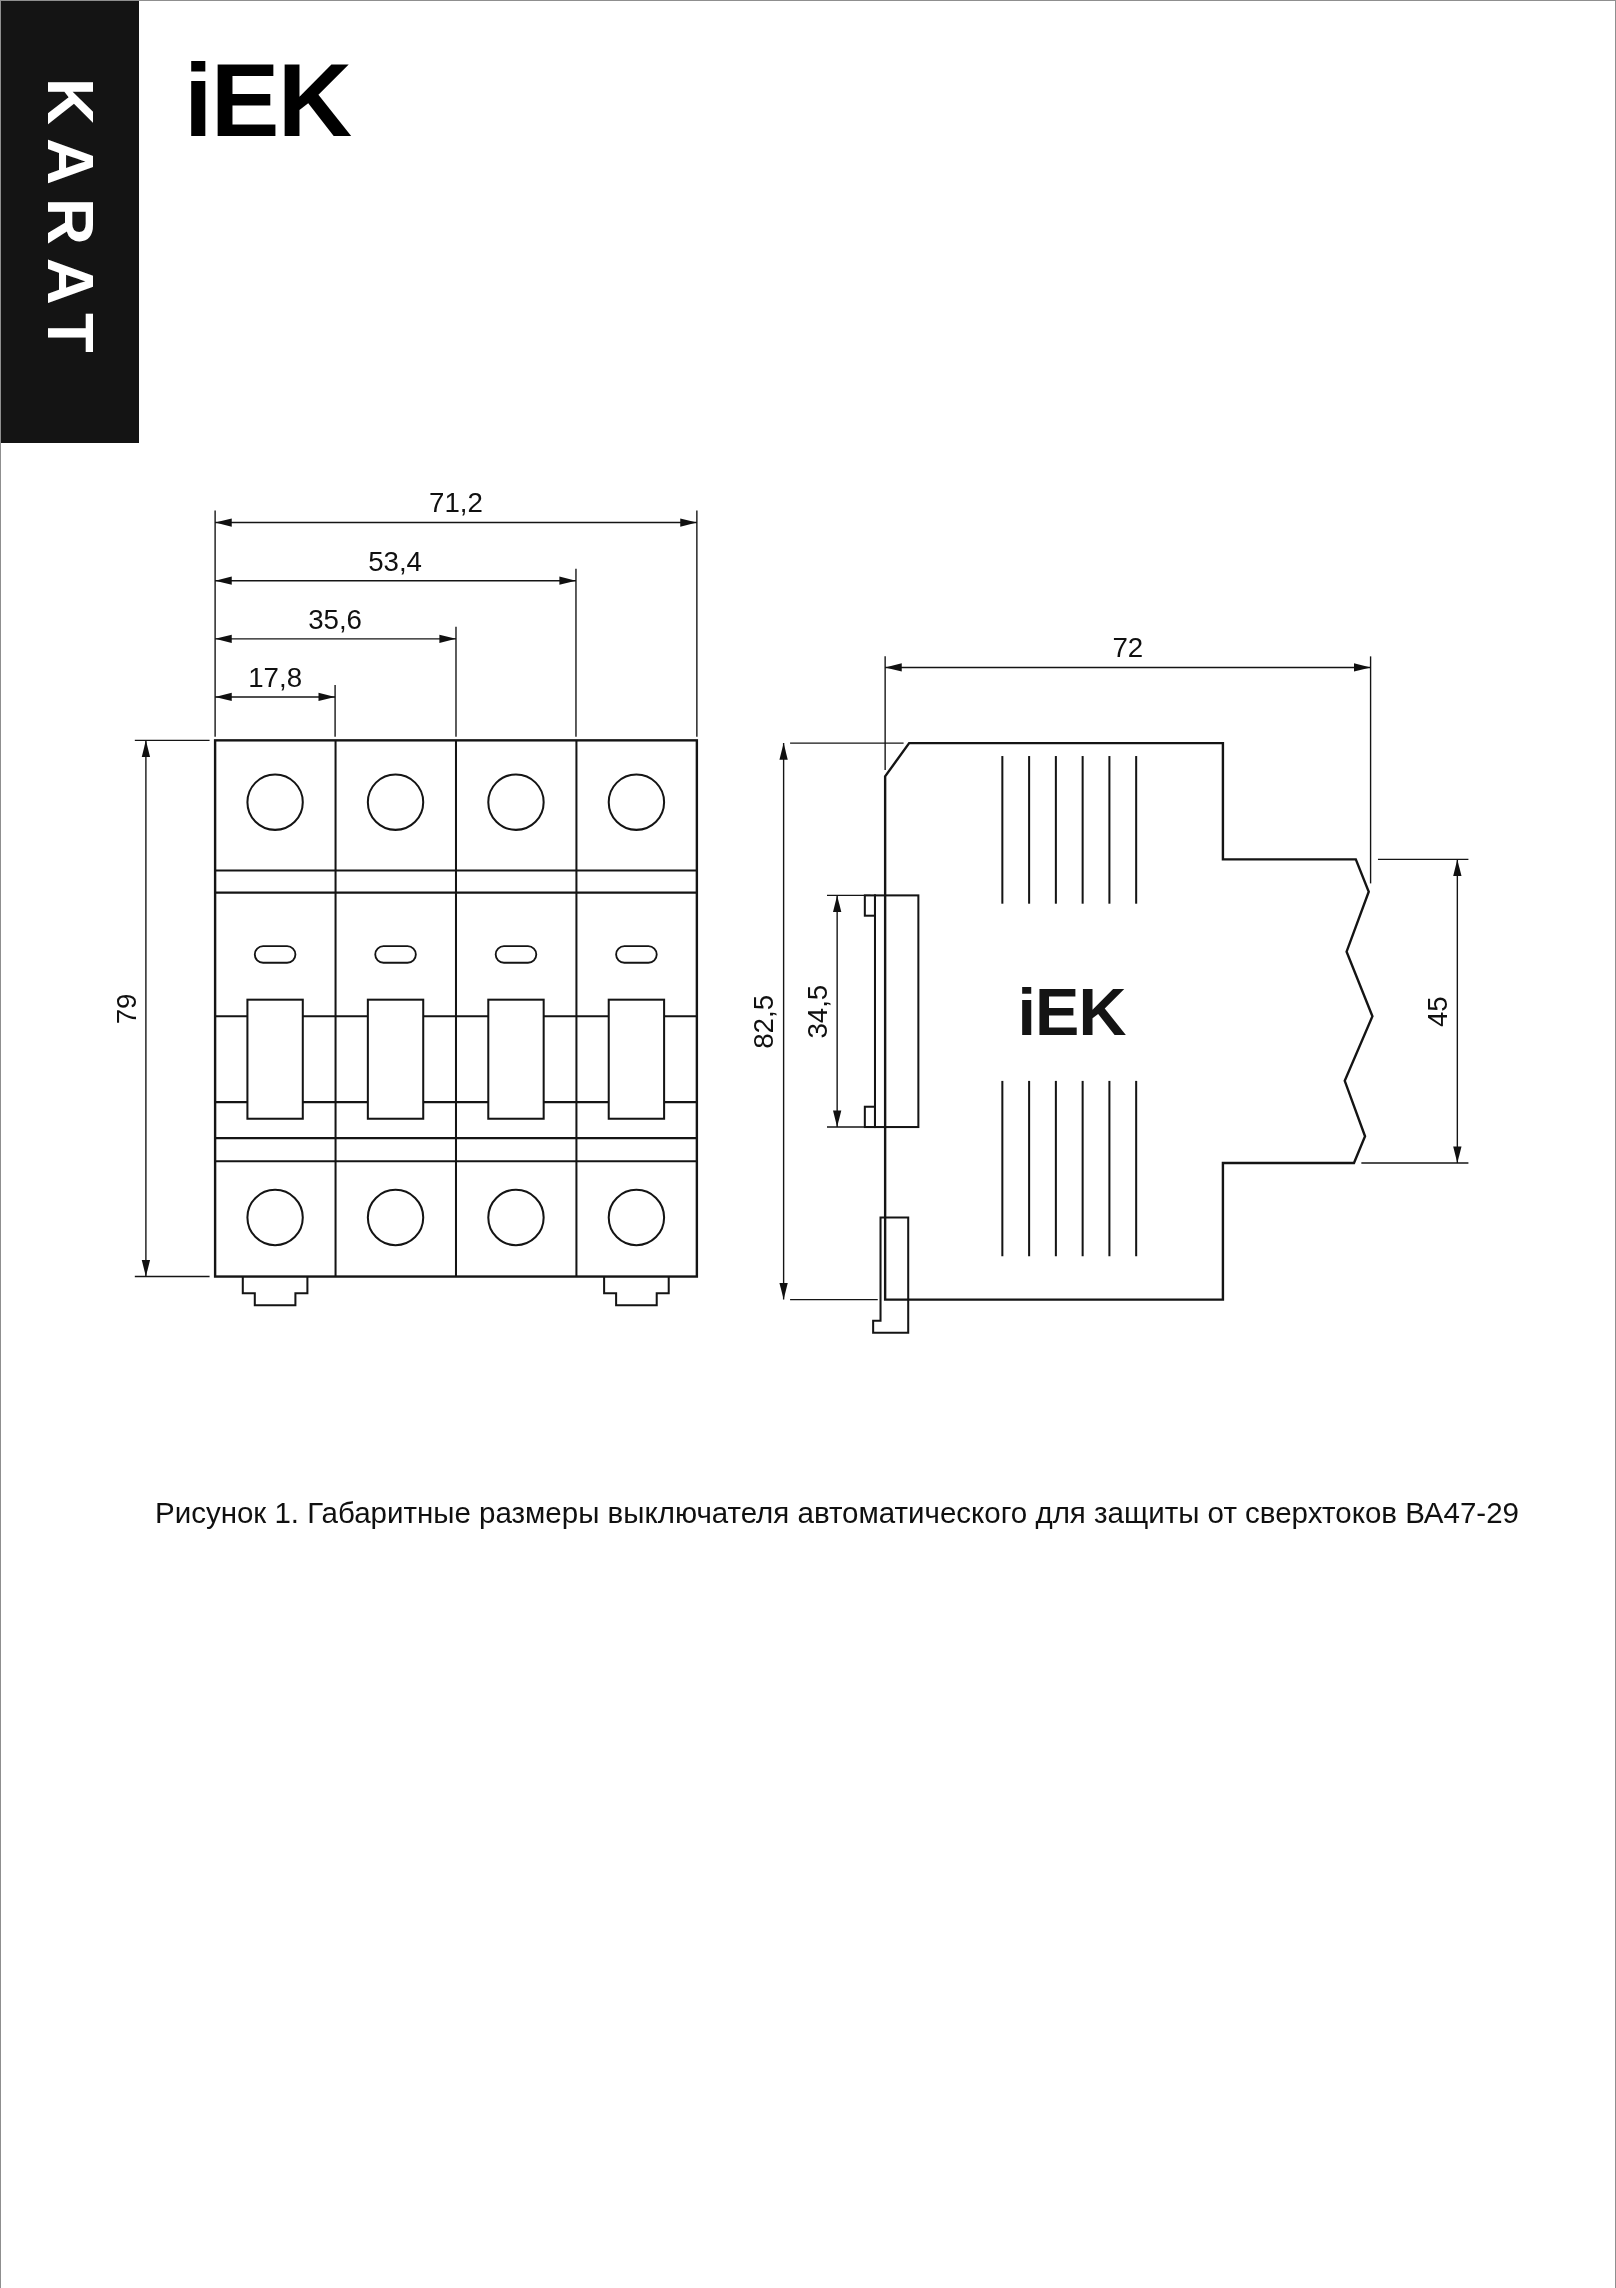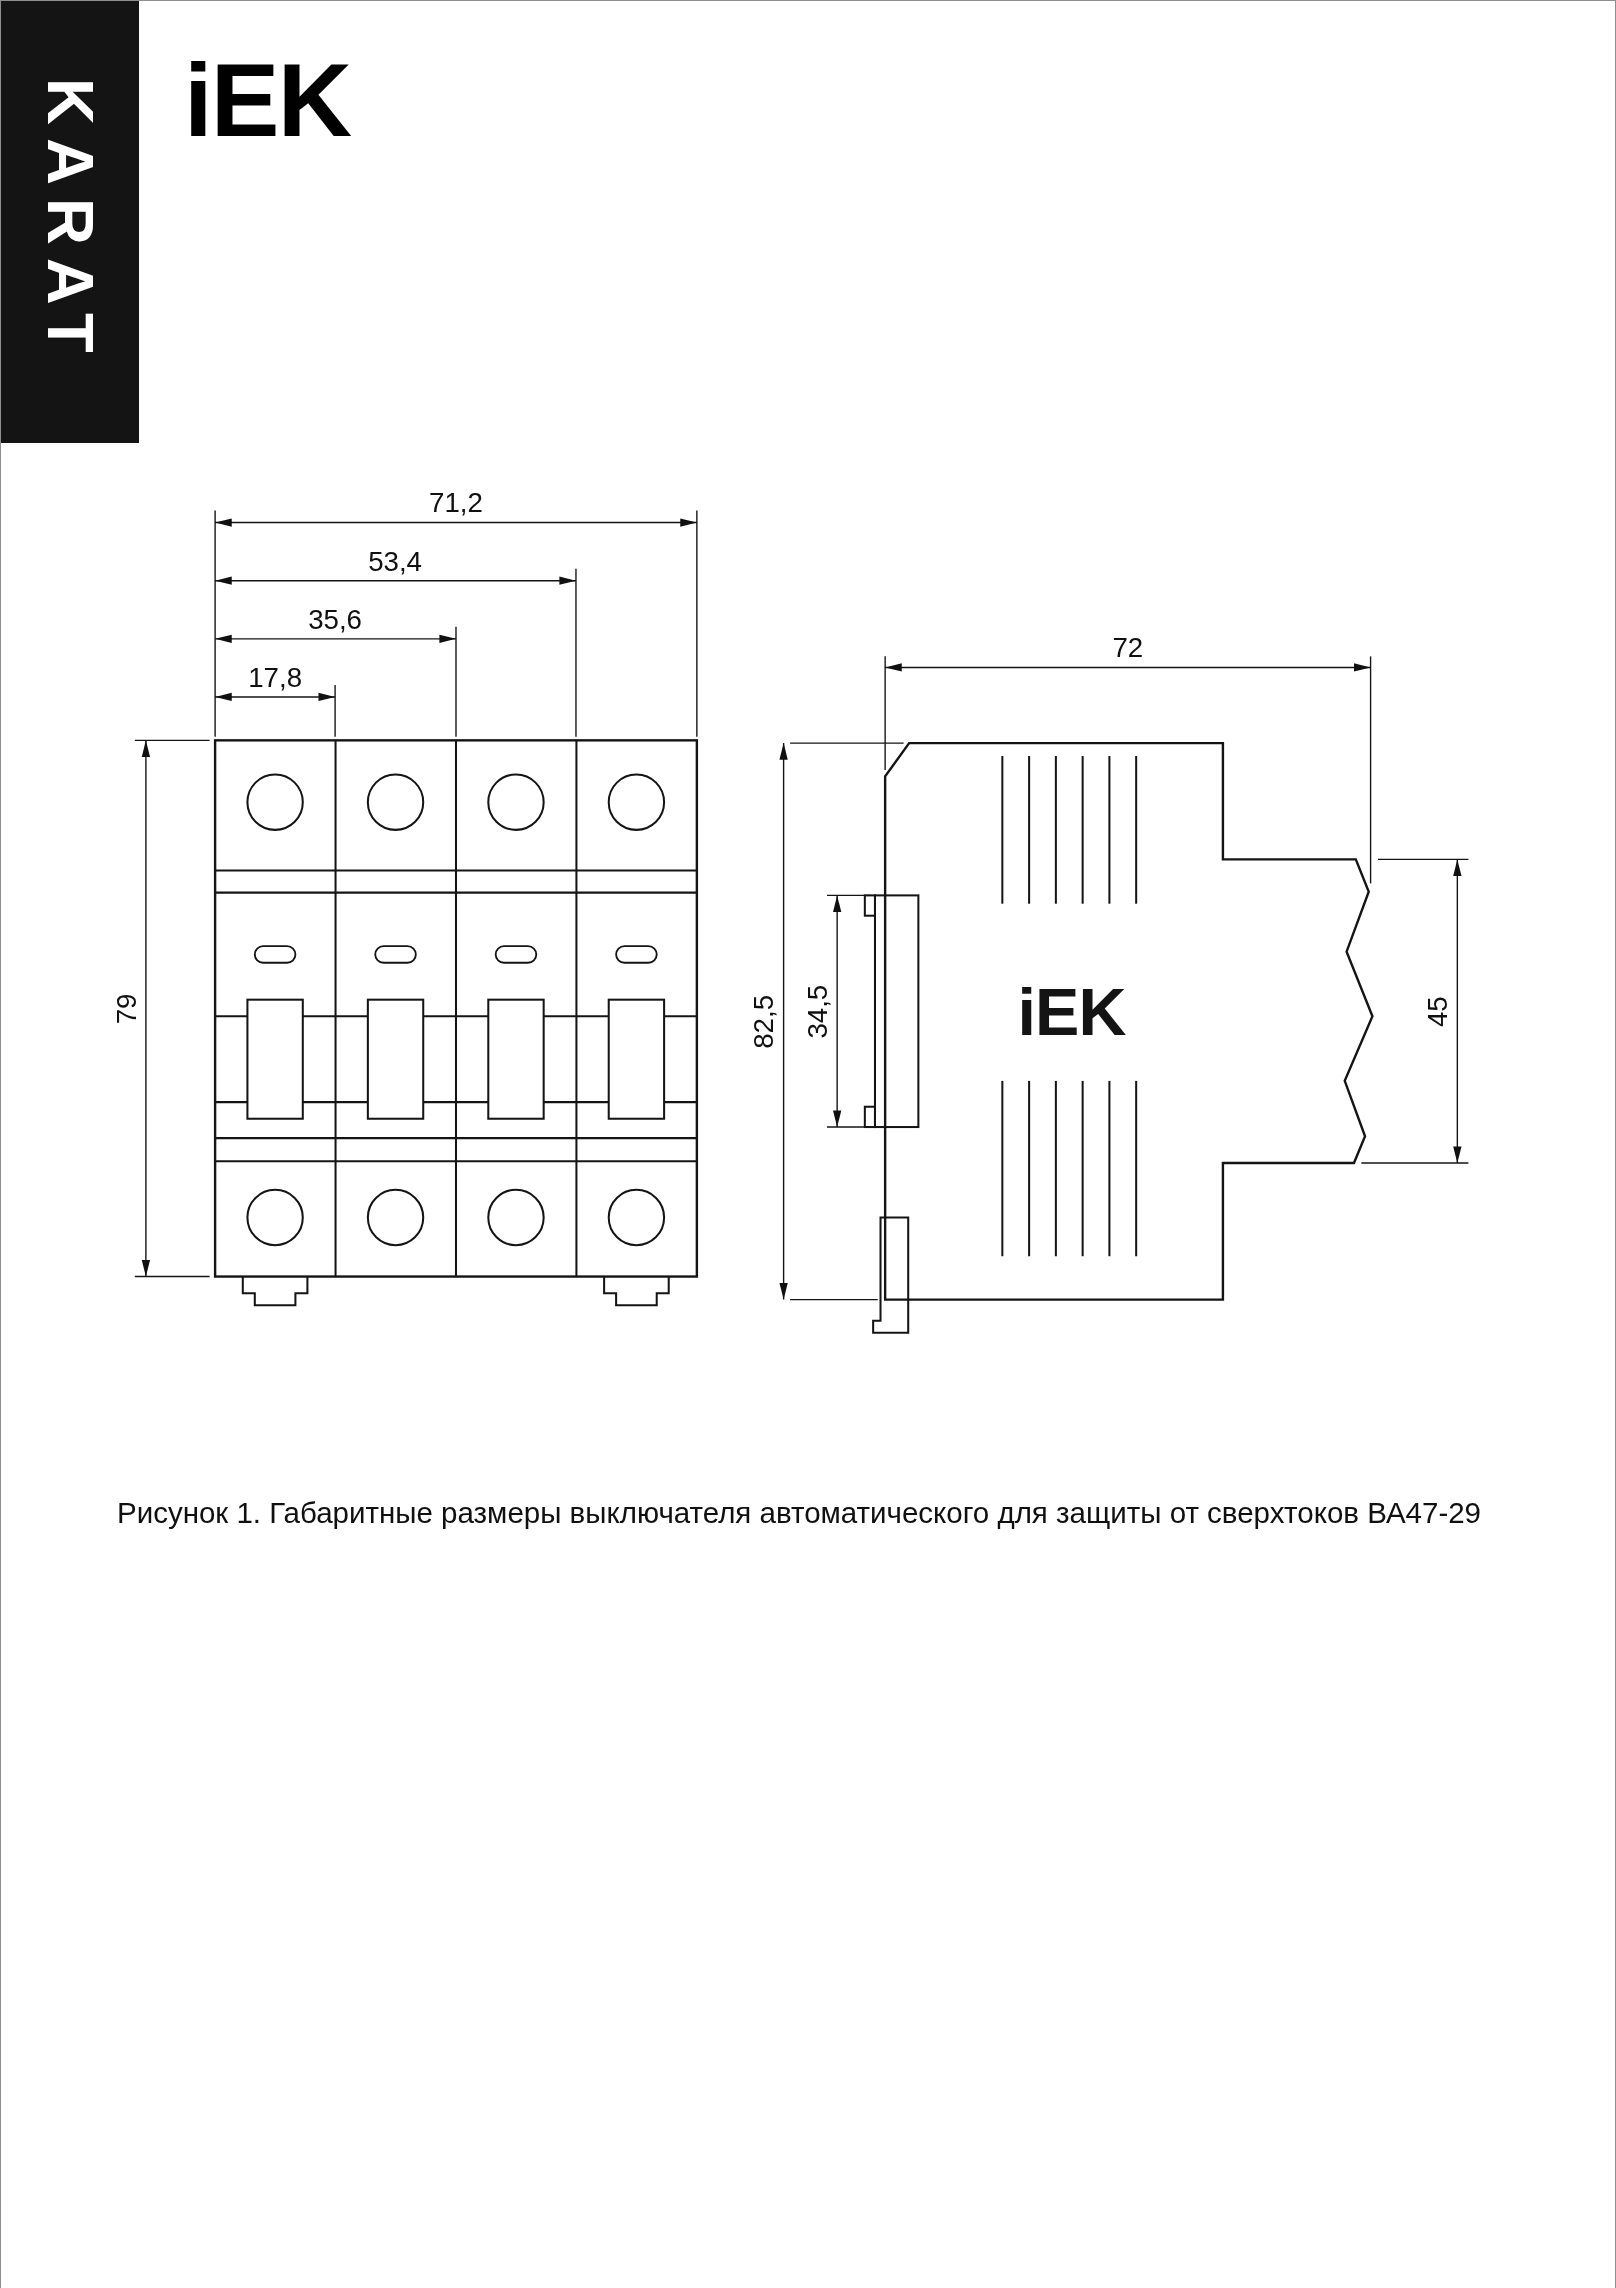--- a/index.html
+++ b/index.html
@@ -37,20 +37,21 @@
     letter-spacing:-1.8px;
     color:#000000;
     line-height:1;
   }
   svg.drawing { position:absolute; left:0; top:0; }
   .caption {
     position:absolute; left:116px; top:1495px;
     width:1440px;
     font-size:29.5px;
     color:#101010;
+    text-align:center;
   }
   .dim-label {
     font-size:30px;
     fill:#101010;
     font-family:"Liberation Sans", sans-serif;
   }
 </style>
 </head>
 <body>
 

